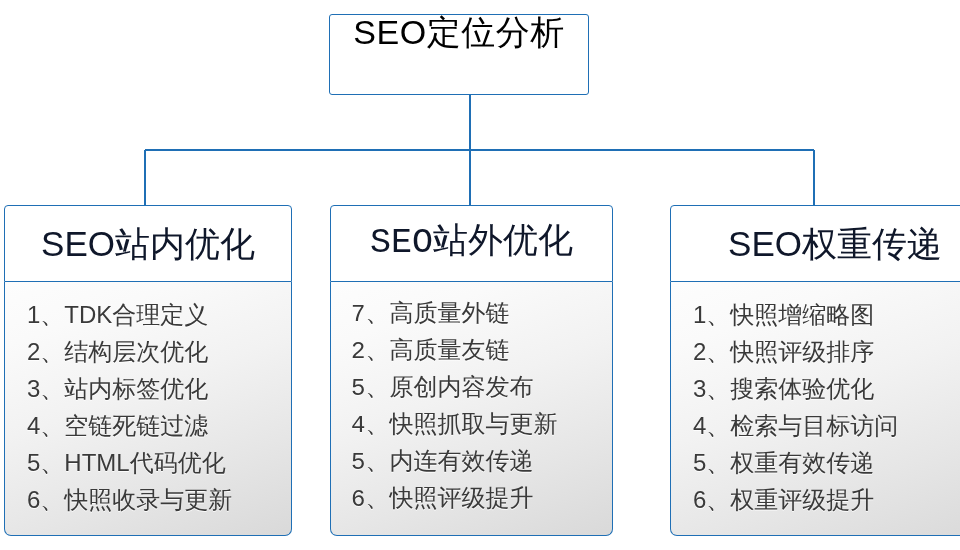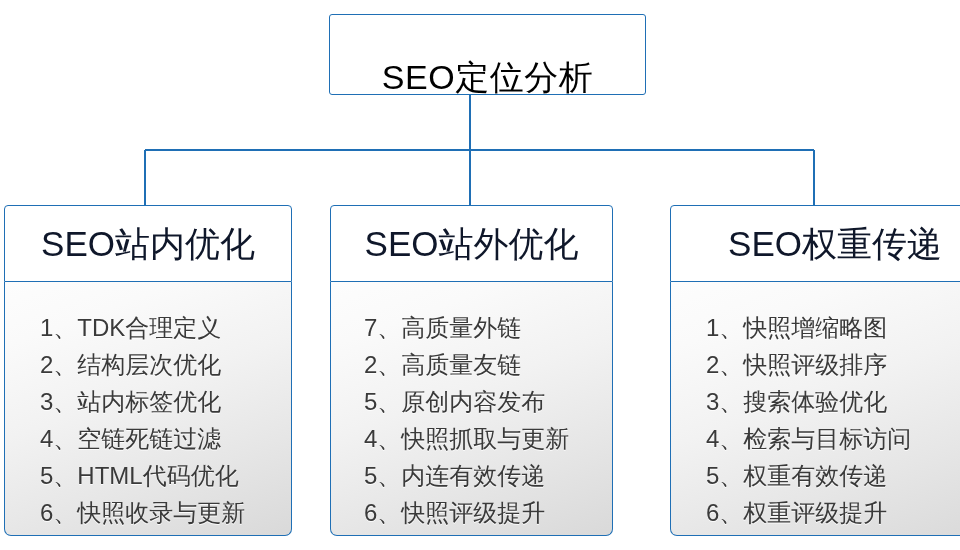--- a/index.html
+++ b/index.html
@@ -28,46 +28,46 @@
     width: 960px;
     height: 550px;
     pointer-events: none;
   }
 
   
   .root-node {
     position: absolute;
     left: 329px;
     top: 14px;
-    width: 317px;
+    width: 260px;
     height: 81px;
     border: 1.6px solid #1f6fb5;
     border-radius: 3px;
     background: #ffffff;
     box-sizing: border-box;
     display: flex;
-    align-items: flex-end;
+    align-items: flex-start;
     justify-content: center;
   }
   .root-node .node-title {
     font-size: 34px;
     color: #000000;
     letter-spacing: 0.5px;
     line-height: 1;
     white-space: nowrap;
   }
 
   
   .branch {
     position: absolute;
     top: 205px;
     box-sizing: border-box;
   }
   .branch-1 { left: 4px;   width: 288px; }
-  .branch-2 { left: 330px; width: 283px; }
+  .branch-2 { left: 330px; width: 283px; font-family: Liberation Mono, monospace; }
   .branch-3 { left: 670px; width: 330px; border-radius: 10px; }
 
   .branch-header {
     height: 77px;
     border: 1.6px solid #1f6fb5;
     border-radius: 4px 4px 0 0;
     background: #ffffff;
     box-sizing: border-box;
     display: flex;
     align-items: center;
@@ -93,21 +93,21 @@
                  #e6e6e6 72%,
                  #d9d9d9 100%);
     padding: 14px 0 10px 0;
     display: flex;
     flex-direction: column;
     justify-content: flex-start;
   }
 
   .branch-list {
     list-style: none;
-    margin: 13px;
+    margin: 0;
     padding: 0 0 0 20px;
   }
   .branch-list li {
     font-size: 24px;
     color: #3a3a3a;
     line-height: 37px;
     white-space: nowrap;
     text-shadow: 0 1px 0 rgba(255,255,255,0.85);
   }
   .branch-1 .branch-list { padding-left: 22px; }

